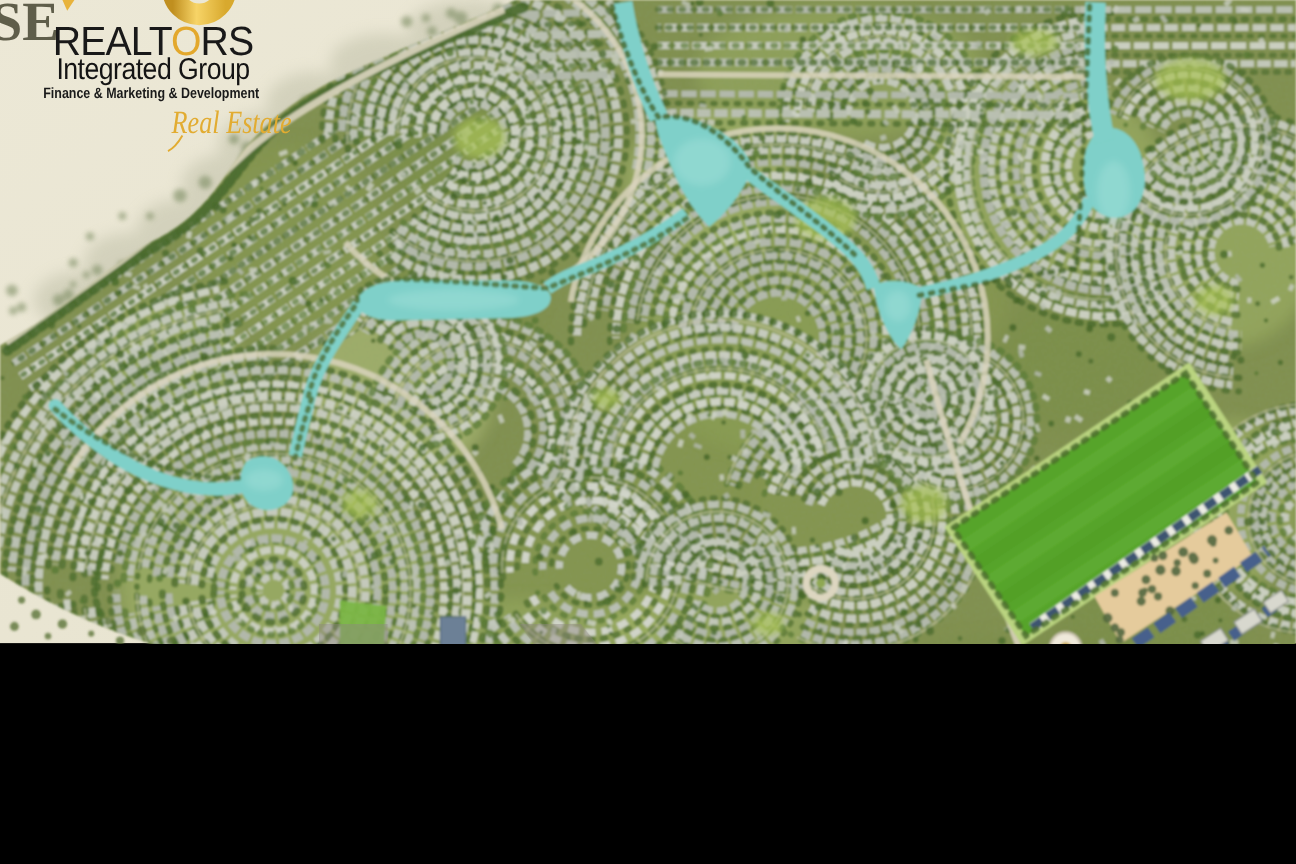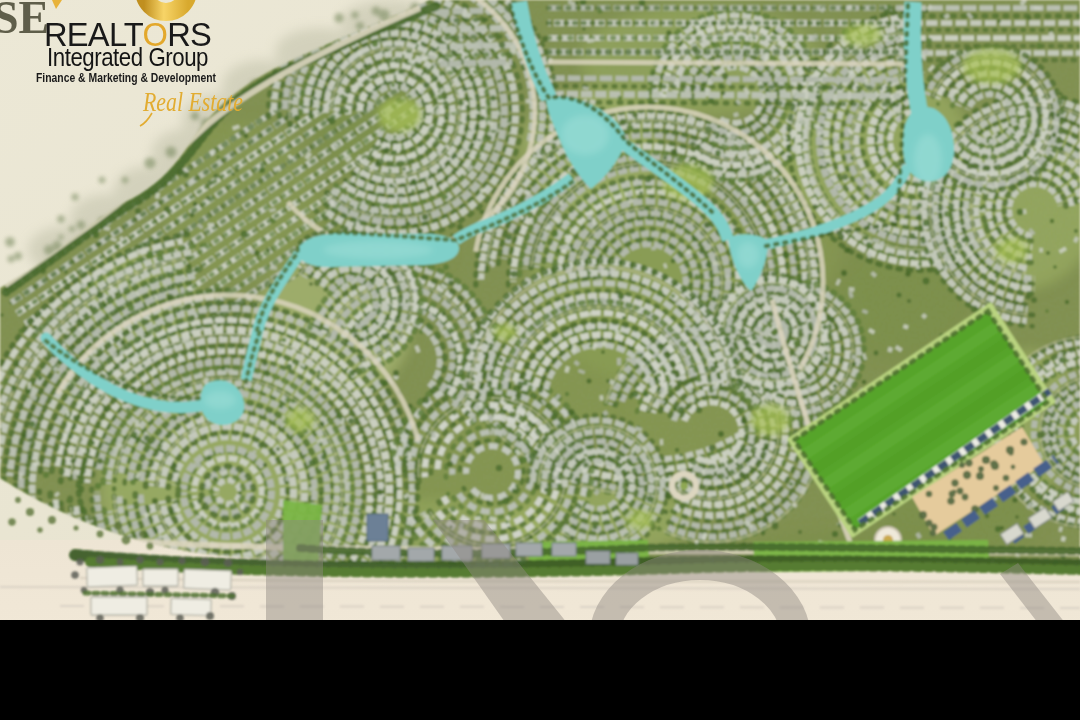--- a/index.html
+++ b/index.html
@@ -1,14 +1,14 @@
 <!DOCTYPE html>
 <html><head><meta charset="utf-8"><style>
 html,body{margin:0;padding:0;background:#000;}
-.stage{position:relative;width:1080px;height:620px;overflow:hidden;background:#ece4d1;font-family:"Liberation Sans", sans-serif;}
+.stage{position:relative;width:1080px;height:536px;overflow:hidden;background:#ece4d1;font-family:"Liberation Sans", sans-serif;}
 </style></head><body>
 <div class="stage">
 <svg width="1080" height="720" viewBox="0 0 1080 720" xmlns="http://www.w3.org/2000/svg">
 <defs>
 <linearGradient id="gold" x1="0" y1="0" x2="1" y2="0">
  <stop offset="0" stop-color="#c08f1f"></stop>
           <stop offset="0.45" stop-color="#f7d467"></stop>
           <stop offset="1" stop-color="#d8a92e"></stop>
 </linearGradient>
 <linearGradient id="skybg" x1="0" y1="0" x2="1" y2="1">

